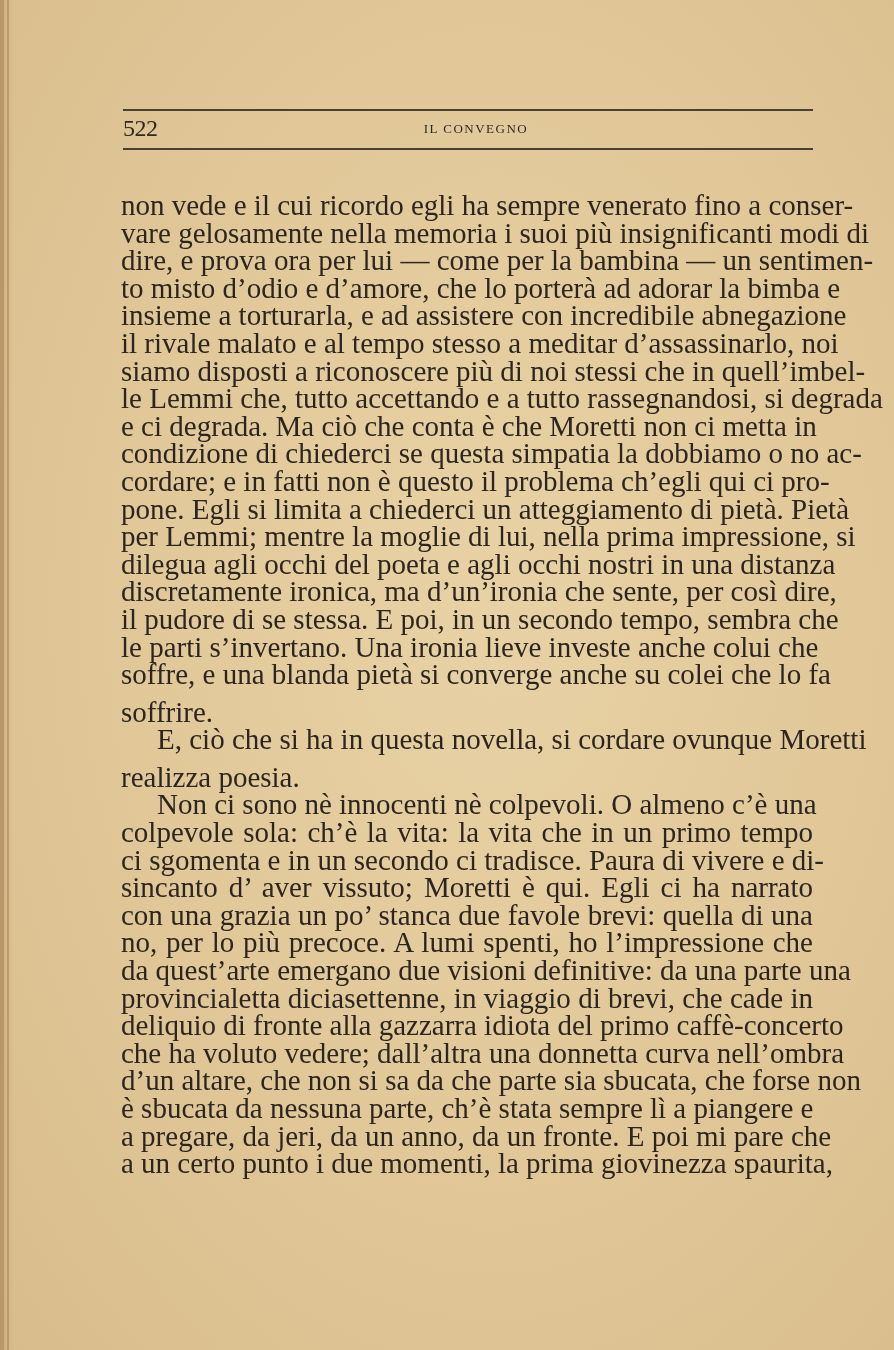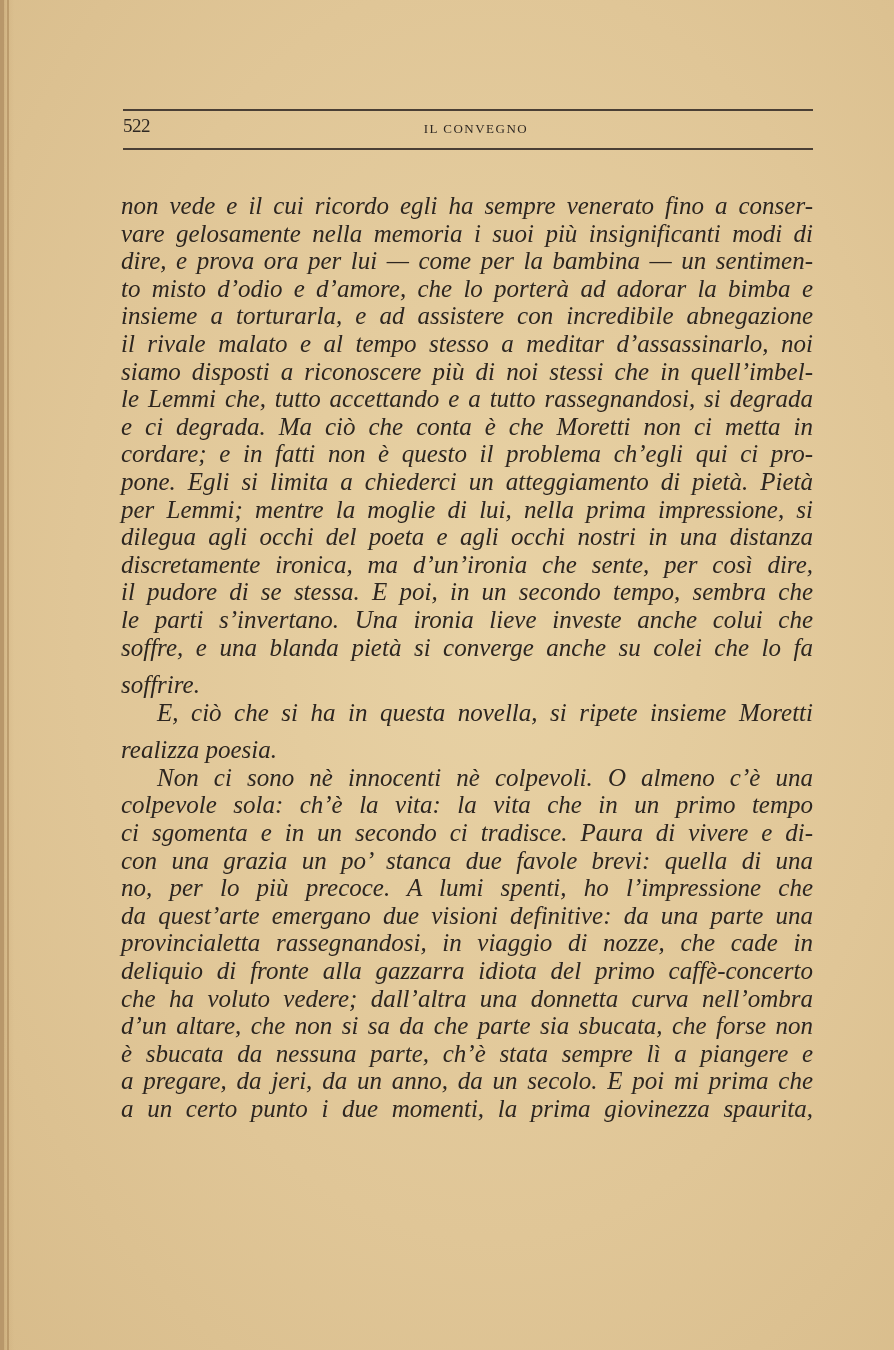--- a/index.html
+++ b/index.html
@@ -44,45 +44,44 @@
       left: 123px;
       top: 115px;
       width: 690px;
       height: 28px;
     }
     .page-number {
       position: absolute;
       left: 0;
       top: 0;
       font-family: "Liberation Serif", "DejaVu Serif", serif;
-      font-size: 19px;
+      font-size: 24px;
       color: #2f2822;
       letter-spacing: -0.5px;
     }
     .journal-title {
       position: absolute;
       left: 8px;
       width: 100%;
       top: 6px;
       text-align: center;
       font-family: "Liberation Serif", "DejaVu Serif", serif;
       font-size: 13px;
       letter-spacing: 1.5px;
       color: #2f2822;
     }
     .body-text {
       position: absolute;
       left: 121px;
       top: 192px;
       width: 692px;
       font-family: "Liberation Serif", "DejaVu Serif", serif;
-      font-size: 25px;
+      font-size: 29px;
       line-height: 27.6px;
       color: #2d2620;
-      font-style: italic;
     }
     .line {
       display: block;
       white-space: nowrap;
       text-align: justify;
       text-align-last: justify;
       height: 27.6px;
     }
     .line.last {
       text-align: left;
@@ -109,37 +108,39 @@
 <div class="body-text" id="body-text">
     <span class="line">non vede e il cui ricordo egli ha sempre venerato fino a conser-</span>
     <span class="line">vare gelosamente nella memoria i suoi più insignificanti modi di</span>
     <span class="line">dire, e prova ora per lui — come per la bambina — un sentimen-</span>
     <span class="line">to misto d’odio e d’amore, che lo porterà ad adorar la bimba e</span>
     <span class="line">insieme a torturarla, e ad assistere con incredibile abnegazione</span>
     <span class="line">il rivale malato e al tempo stesso a meditar d’assassinarlo, noi</span>
     <span class="line">siamo disposti a riconoscere più di noi stessi che in quell’imbel-</span>
     <span class="line">le Lemmi che, tutto accettando e a tutto rassegnandosi, si degrada</span>
     <span class="line">e ci degrada. Ma ciò che conta è che Moretti non ci metta in</span>
+    <span class="line">condizione di chiederci se questa simpatia la dobbiamo o no ac-</span>
     <span class="line">cordare; e in fatti non è questo il problema ch’egli qui ci pro-</span>
     <span class="line">pone. Egli si limita a chiederci un atteggiamento di pietà. Pietà</span>
     <span class="line">per Lemmi; mentre la moglie di lui, nella prima impressione, si</span>
     <span class="line">dilegua agli occhi del poeta e agli occhi nostri in una distanza</span>
     <span class="line">discretamente ironica, ma d’un’ironia che sente, per così dire,</span>
     <span class="line">il pudore di se stessa. E poi, in un secondo tempo, sembra che</span>
     <span class="line">le parti s’invertano. Una ironia lieve investe anche colui che</span>
     <span class="line">soffre, e una blanda pietà si converge anche su colei che lo fa</span>
     <span class="line last">soffrire.</span>
-    <span class="line indent">E, ciò che si ha in questa novella, si ripete insieme Moretti</span>
+    <span class="line indent">E, ciò che si ha in questa novella, si cordare ovunque Moretti</span>
     <span class="line last">realizza poesia.</span>
     <span class="line indent">Non ci sono nè innocenti nè colpevoli. O almeno c’è una</span>
     <span class="line">colpevole sola: ch’è la vita: la vita che in un primo tempo</span>
     <span class="line">ci sgomenta e in un secondo ci tradisce. Paura di vivere e di-</span>
+    <span class="line">sincanto d’ aver vissuto; Moretti è qui. Egli ci ha narrato</span>
     <span class="line">con una grazia un po’ stanca due favole brevi: quella di una</span>
     <span class="line">no, per lo più precoce. A lumi spenti, ho l’impressione che</span>
     <span class="line">da quest’arte emergano due visioni definitive: da una parte una</span>
-    <span class="line">provincialetta rassegnandosi, in viaggio di nozze, che cade in</span>
+    <span class="line">provincialetta diciasettenne, in viaggio di brevi, che cade in</span>
     <span class="line">deliquio di fronte alla gazzarra idiota del primo caffè-concerto</span>
     <span class="line">che ha voluto vedere; dall’altra una donnetta curva nell’ombra</span>
     <span class="line">d’un altare, che non si sa da che parte sia sbucata, che forse non</span>
     <span class="line">è sbucata da nessuna parte, ch’è stata sempre lì a piangere e</span>
-    <span class="line">a pregare, da jeri, da un anno, da un secolo. E poi mi prima che</span>
+    <span class="line">a pregare, da jeri, da un anno, da un fronte. E poi mi pare che</span>
     <span class="line">a un certo punto i due momenti, la prima giovinezza spaurita,</span>
   </div>
 
 </body></html>

